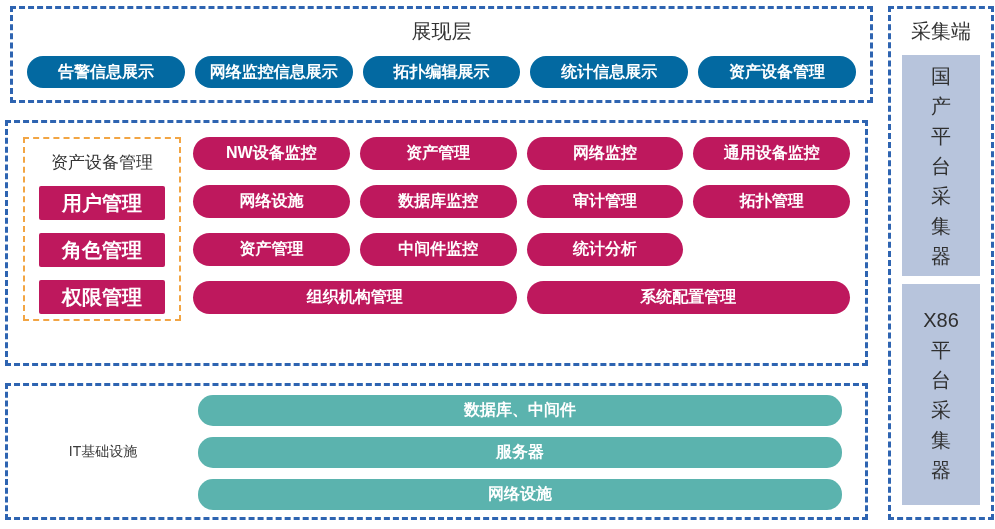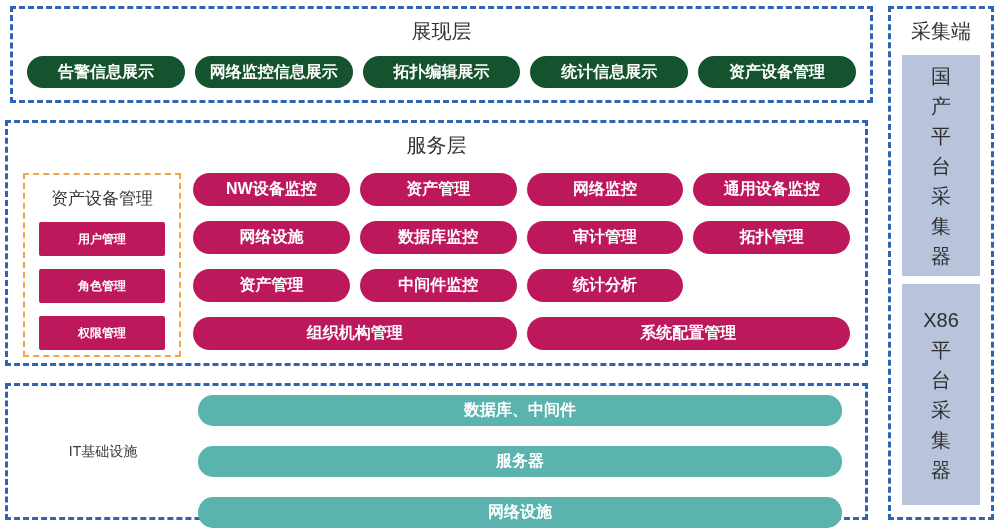--- a/index.html
+++ b/index.html
@@ -24,54 +24,54 @@
     text-align: center; color: #333333; font-size: 20px; font-weight: 500;
     line-height: 28px; margin-top: 8px;
   }
 
   .pill-row { display: flex; gap: 10px; margin: 11px 14px 0 14px; }
   .pill {
     display: flex; align-items: center; justify-content: center;
     height: 32px; border-radius: 16px; color: #ffffff;
     font-size: 16px; font-weight: bold; flex: 1; white-space: nowrap;
   }
-  .blue   { background: #14532d; }
+  .blue   { background: #0369a1; }
   .orange { background: #be185d; }
   .teal   { background: #5bb3ae; }
 
   .service-body { display: flex; gap: 12px; margin: 14px 15px 0 15px; }
 
   .user-box {
     width: 158px; height: 184px; flex: none;
     border: 2px dashed #f2a544;
     padding: 8px 14px 0 14px; text-align: center;
   }
   .user-box-title { color: #333333; font-size: 17px; font-weight: 500; margin: 4px 0 12px; }
   .user-btn {
     height: 34px; border-radius: 2px; margin-bottom: 13px;
     display: flex; align-items: center; justify-content: center;
-    color: #ffffff; font-size: 12px; font-weight: bold;
+    color: #ffffff; font-size: 20px; font-weight: bold;
   }
 
   .svc-grid {
     flex: 1; display: grid;
     grid-template-columns: repeat(4, 1fr);
     column-gap: 10px; row-gap: 15px;
     align-content: start;
   }
   .svc-grid .pill { height: 33px; border-radius: 17px; flex: none; }
   .svc-wide { grid-column: span 2; }
 
   .infra-body { display: flex; height: 100%; }
   .infra-label {
     width: 190px; flex: none; display: flex; align-items: center; justify-content: center;
     color: #3a3a3a; font-size: 14px; font-weight: 500;
   }
   .infra-bars {
-    flex: 1; display: flex; flex-direction: column; gap: 20px;
+    flex: 1; display: flex; flex-direction: column; gap: 11px;
     margin: 9px 23px 0 0;
   }
   .infra-bars .pill { height: 31px; border-radius: 15px; flex: none; }
 
   .collector-boxes {
     display: flex; flex-direction: column; gap: 8px;
     width: 78px; margin: 10px auto 0 auto;
   }
   .collector-box {
     height: 221px; background: #b7c4dc;
@@ -89,21 +89,20 @@
     <div class="pill-row">
       <div class="pill blue">告警信息展示</div>
       <div class="pill blue">网络监控信息展示</div>
       <div class="pill blue">拓扑编辑展示</div>
       <div class="pill blue">统计信息展示</div>
       <div class="pill blue">资产设备管理</div>
     </div>
   </div>
 
   <div class="section sec-service">
-    <div class="layer-title">服务层</div>
     <div class="service-body">
 
       <div class="user-box">
         <div class="user-box-title">资产设备管理</div>
         <div class="user-btn orange">用户管理</div>
         <div class="user-btn orange">角色管理</div>
         <div class="user-btn orange">权限管理</div>
       </div>
 
       <div class="svc-grid">

